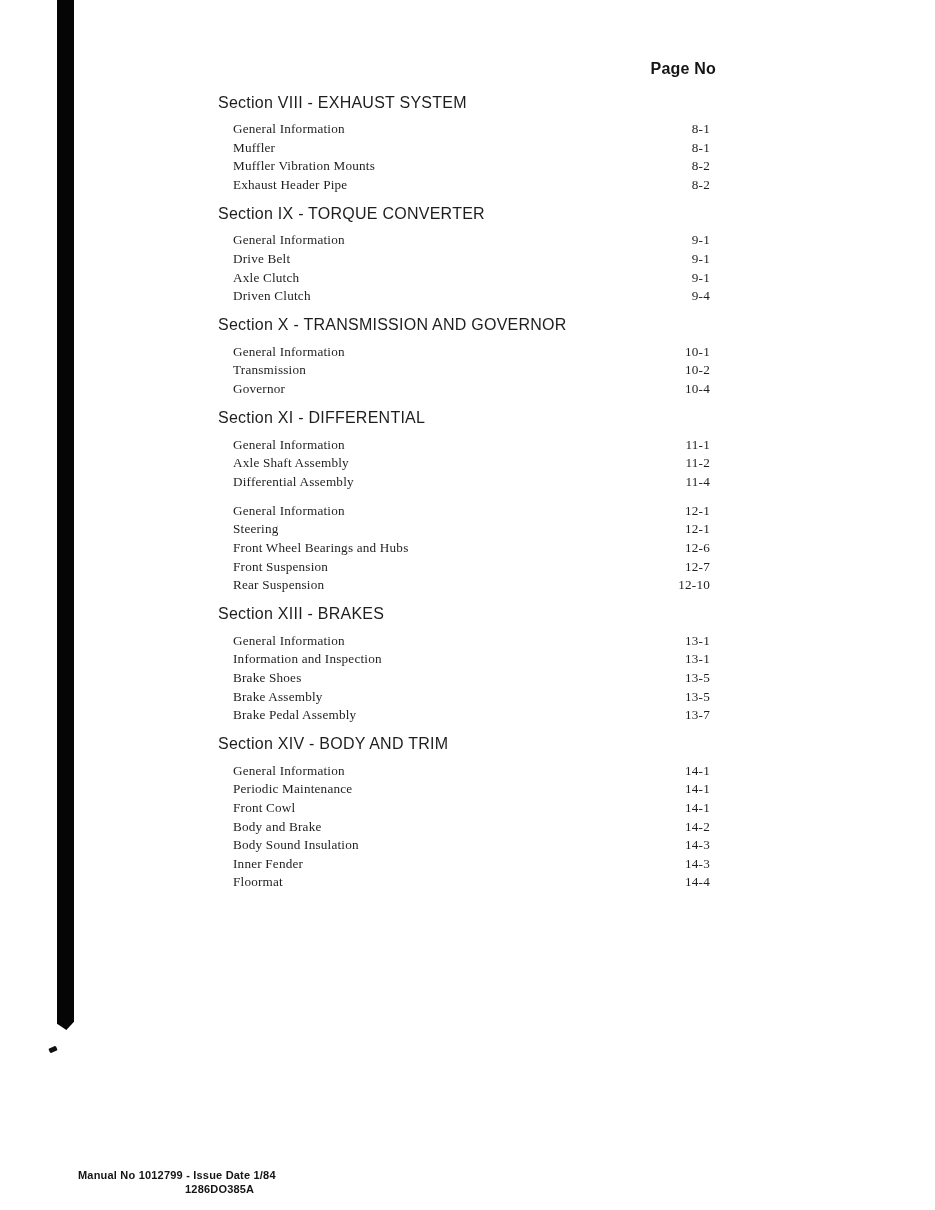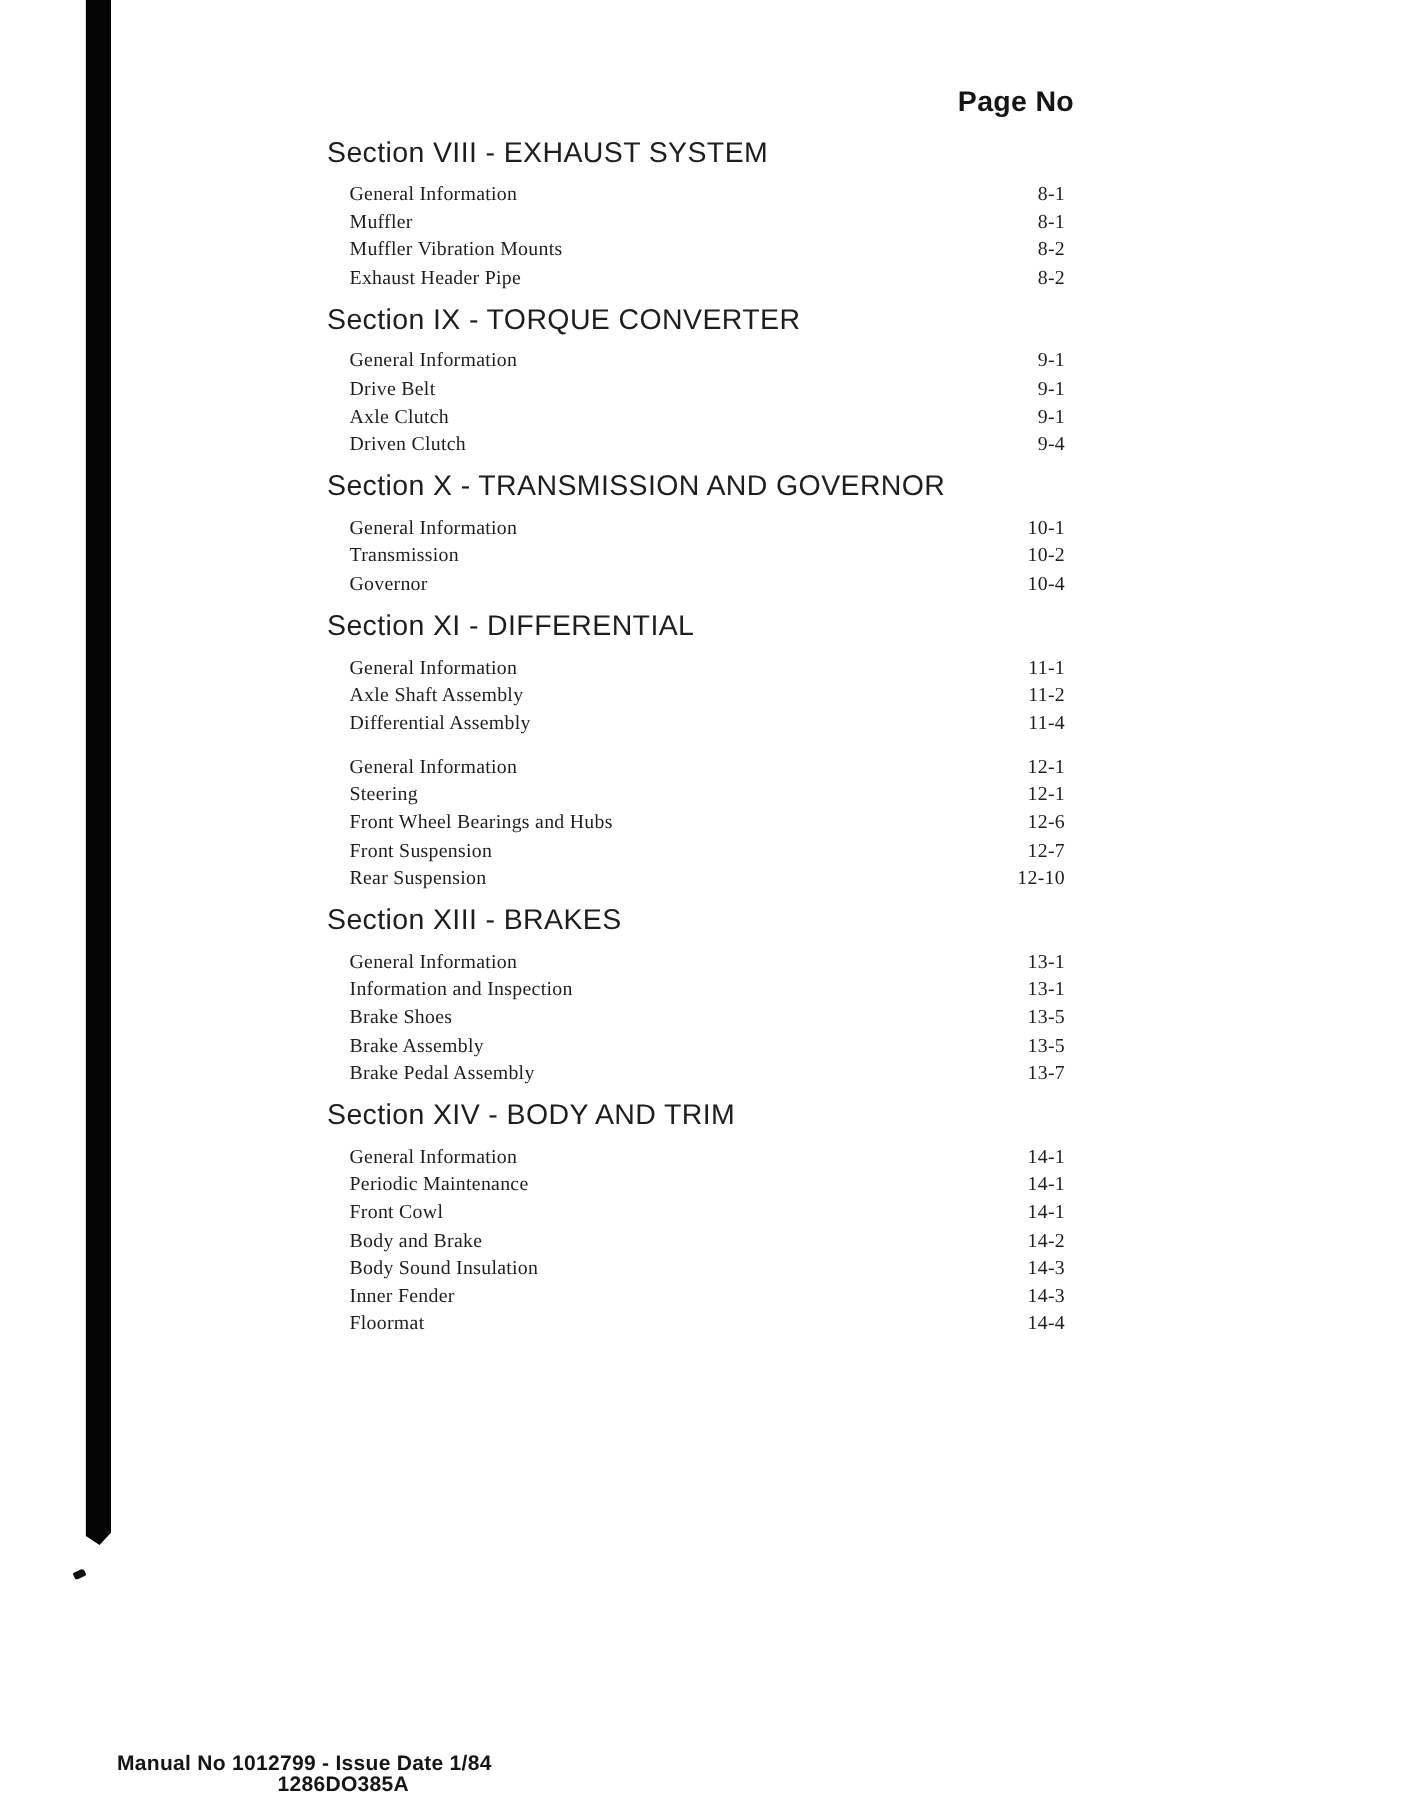--- a/index.html
+++ b/index.html
@@ -37,32 +37,32 @@
   }
   .toc {
     position: absolute;
     left: 218px;
     top: 60px;
     width: 492px; 
   }
   .page-no-header {
     text-align: right;
     font-weight: bold;
-    font-size: 19px;
+    font-size: 16px;
     line-height: 18.5px;
     letter-spacing: 0.2px;
     margin-right: -6px;
     margin-bottom: 15px;
     color: #151515;
   }
   .section {
     margin-bottom: 10.5px;
   }
   .section-title {
-    font-size: 19px;
+    font-size: 16px;
     line-height: 18.5px;
     letter-spacing: 0.25px;
     margin-bottom: 8px;
     white-space: nowrap;
   }
   .item-row {
     display: flex;
     justify-content: space-between;
     margin-left: 15px;
     font-size: 13.2px;
@@ -74,21 +74,21 @@
     white-space: nowrap;
   }
   .item-page {
     text-align: left;
     white-space: nowrap;
   }
   .footer {
     position: absolute;
     left: 78px;
     top: 1169px;
-    font-size: 14px;
+    font-size: 11px;
     font-weight: bold;
     line-height: 13.5px;
     letter-spacing: 0.2px;
     color: #151515;
   }
   .footer-line2 {
     margin-left: 107px;
   }
 </style>
 </head>

